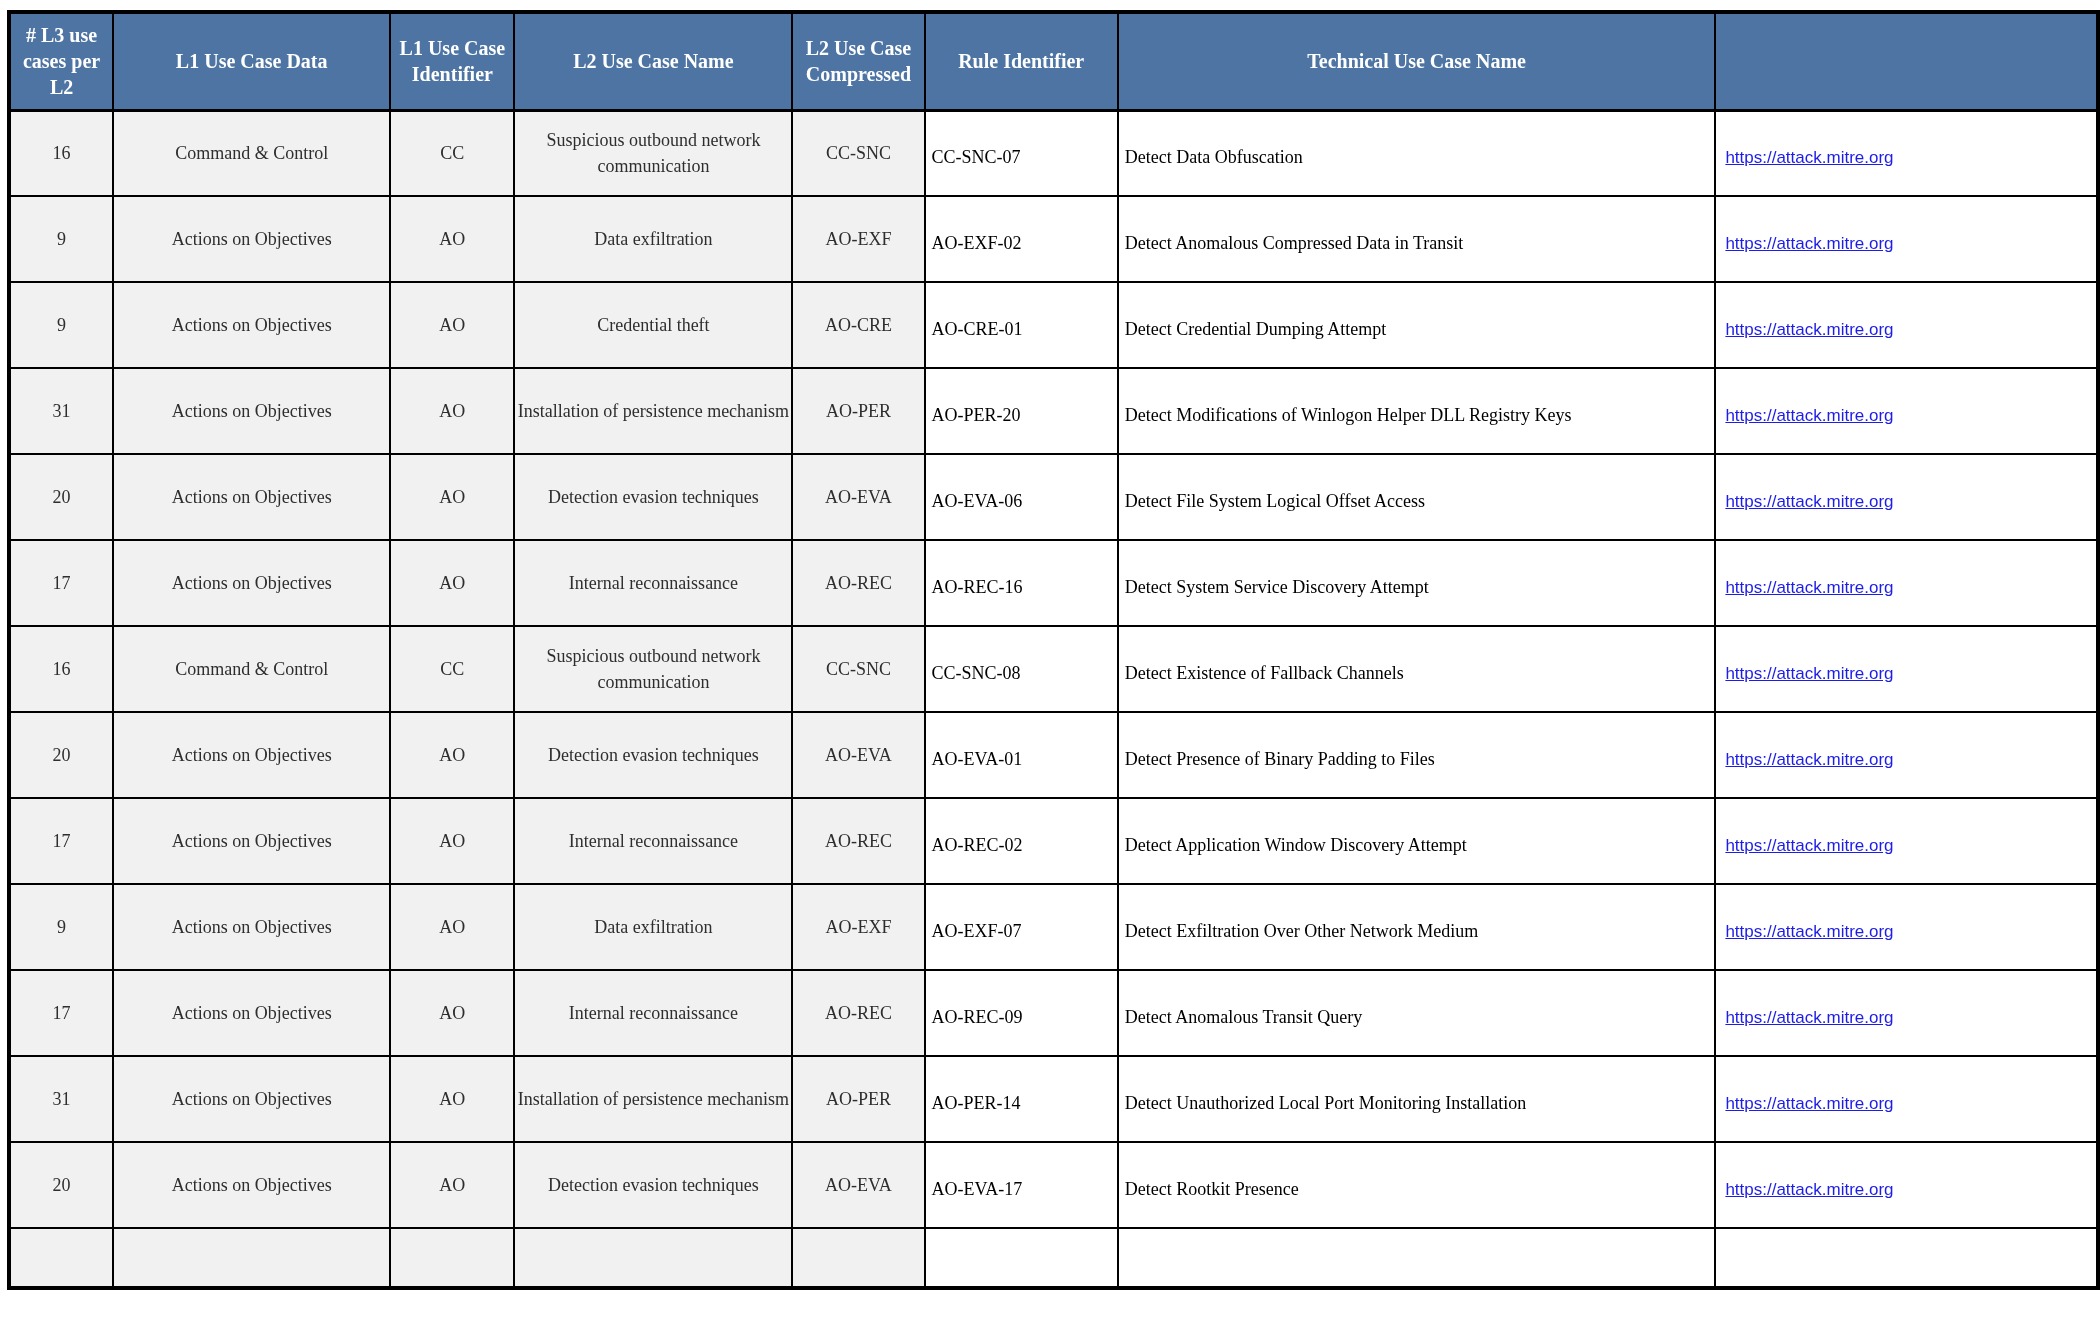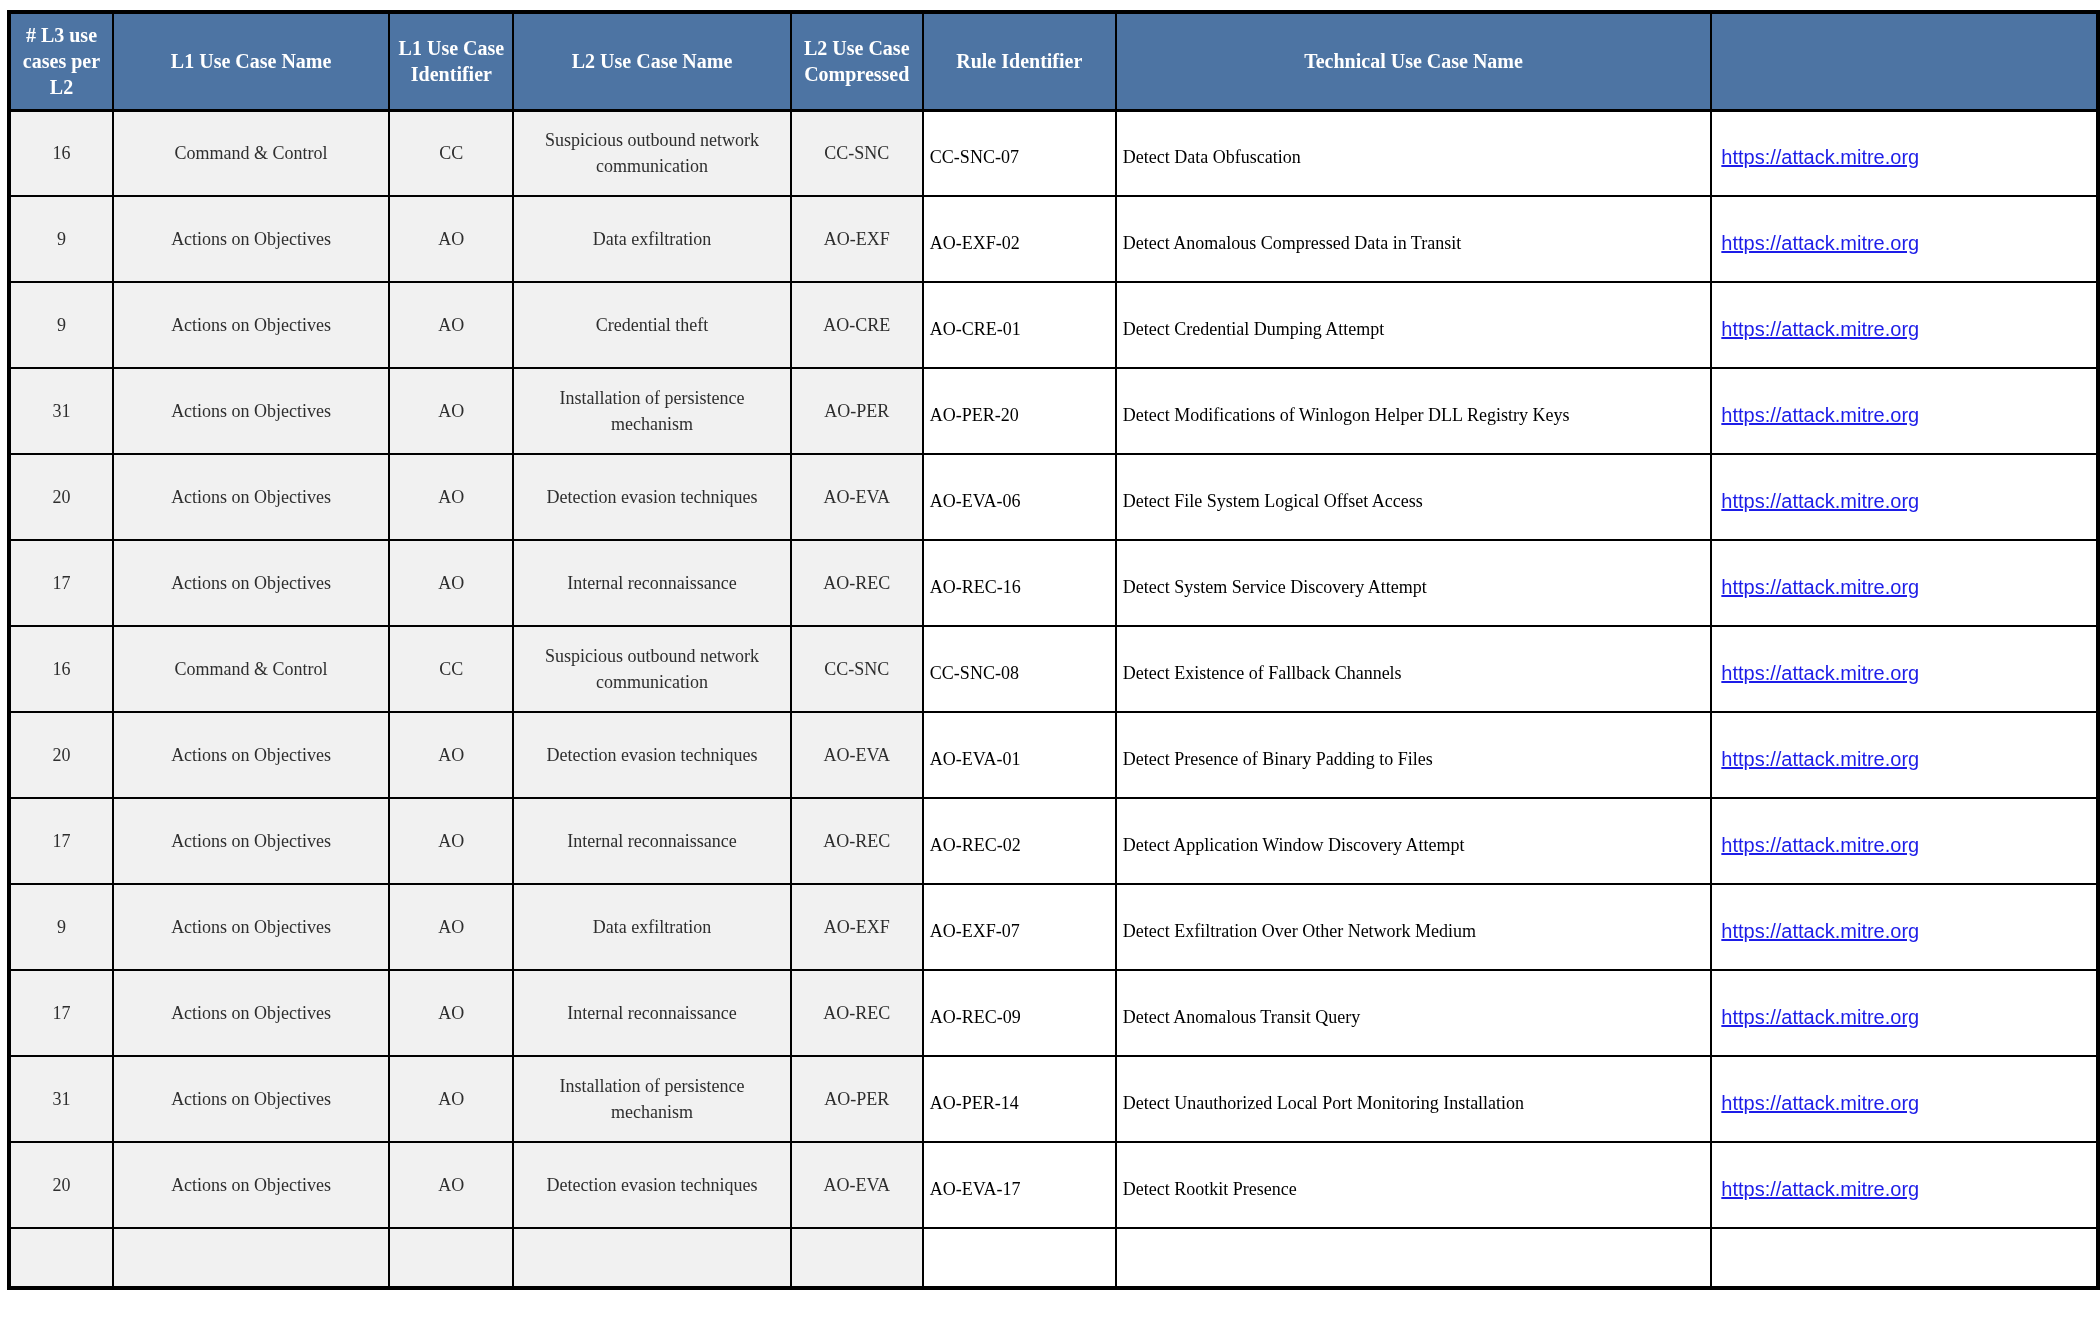--- a/index.html
+++ b/index.html
@@ -55,21 +55,21 @@
   td.c-rule, td.c-tech, td.c-link{
     background:var(--white-bg);
     color:var(--text);
     text-align:left;
     padding:8px 4px 0 6px;
   }
   td.c-link{padding-left:9px;white-space:nowrap;}
   td.c-link a{
     color:var(--link);
     font-family:"Liberation Sans", sans-serif;
-    font-size:20px;
+    font-size:17px;
     text-decoration:underline;
     white-space:nowrap;
   }
   tr.partial td{height:60px;}
 </style>
 </head>
 <body>
 
 <div class="table-wrap">
   <table>
@@ -79,21 +79,21 @@
       <col style="width:129px">
       <col style="width:308px">
       <col style="width:134px">
       <col style="width:211px">
       <col style="width:689px">
       <col style="width:420px">
     </colgroup>
     <thead>
       <tr>
         <th># L3 use cases per L2</th>
-        <th>L1 Use Case Name</th>
+        <th>L1 Use Case Data</th>
         <th>L1 Use Case Identifier</th>
         <th>L2 Use Case Name</th>
         <th>L2 Use Case Compressed</th>
         <th>Rule Identifier</th>
         <th>Technical Use Case Name</th>
         <th></th>
       </tr>
     </thead>
     <tbody id="tbody">
         <tr>

